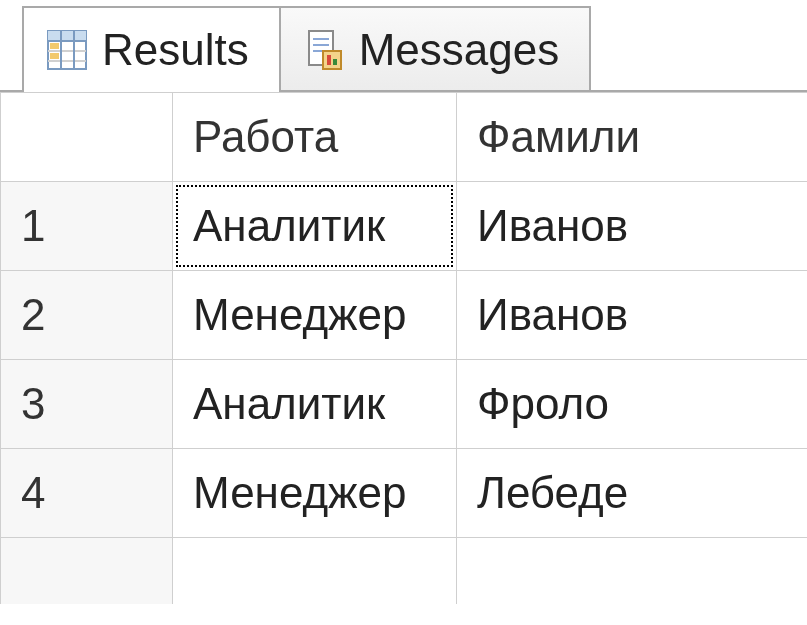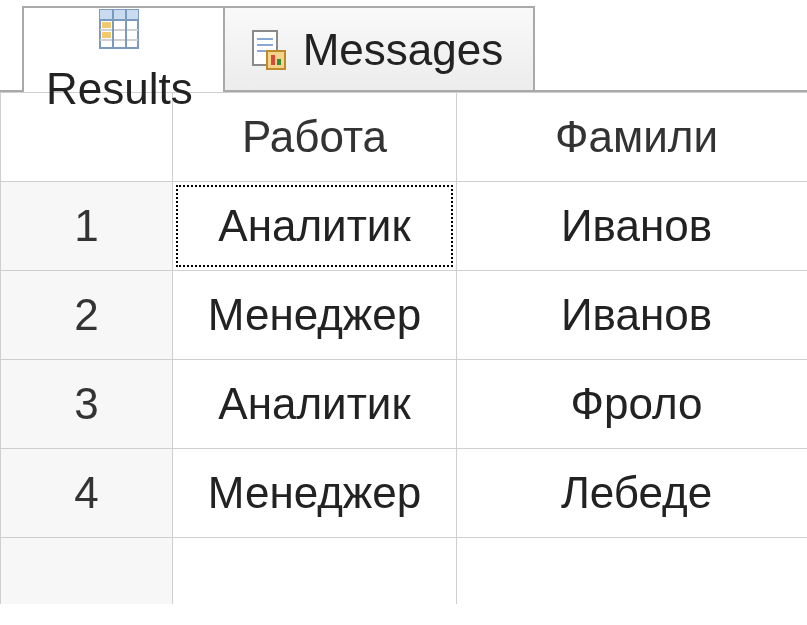--- a/index.html
+++ b/index.html
@@ -36,21 +36,20 @@
     border-bottom: none;
     box-sizing: border-box;
     cursor: pointer;
     user-select: none;
   }
 
   .tab.active {
     background: #ffffff;
     position: relative;
     z-index: 2;
-    flex-direction: column;
   }
   .tab.inactive {
     background: linear-gradient(#f9f9f9, #ececec);
     border-left: none;
     align-items: center;
   }
 
   .tab .icon {
     width: 42px;
     height: 42px;
@@ -69,22 +68,22 @@
     border-collapse: collapse;
     table-layout: fixed;
     width: 100%;
     font-size: 44px;
   }
 
   table.grid th,
   table.grid td {
     border: 1px solid #cfcfcf;
     height: 88px;
-    padding: 0 28px;
-    text-align: center;
+    padding: 0 20px;
+    text-align: left;
     vertical-align: middle;
     white-space: nowrap;
     overflow: hidden;
     background: #ffffff;
   }
 
   table.grid th {
     font-weight: 400;
     background: #ffffff;
     color: #333;

